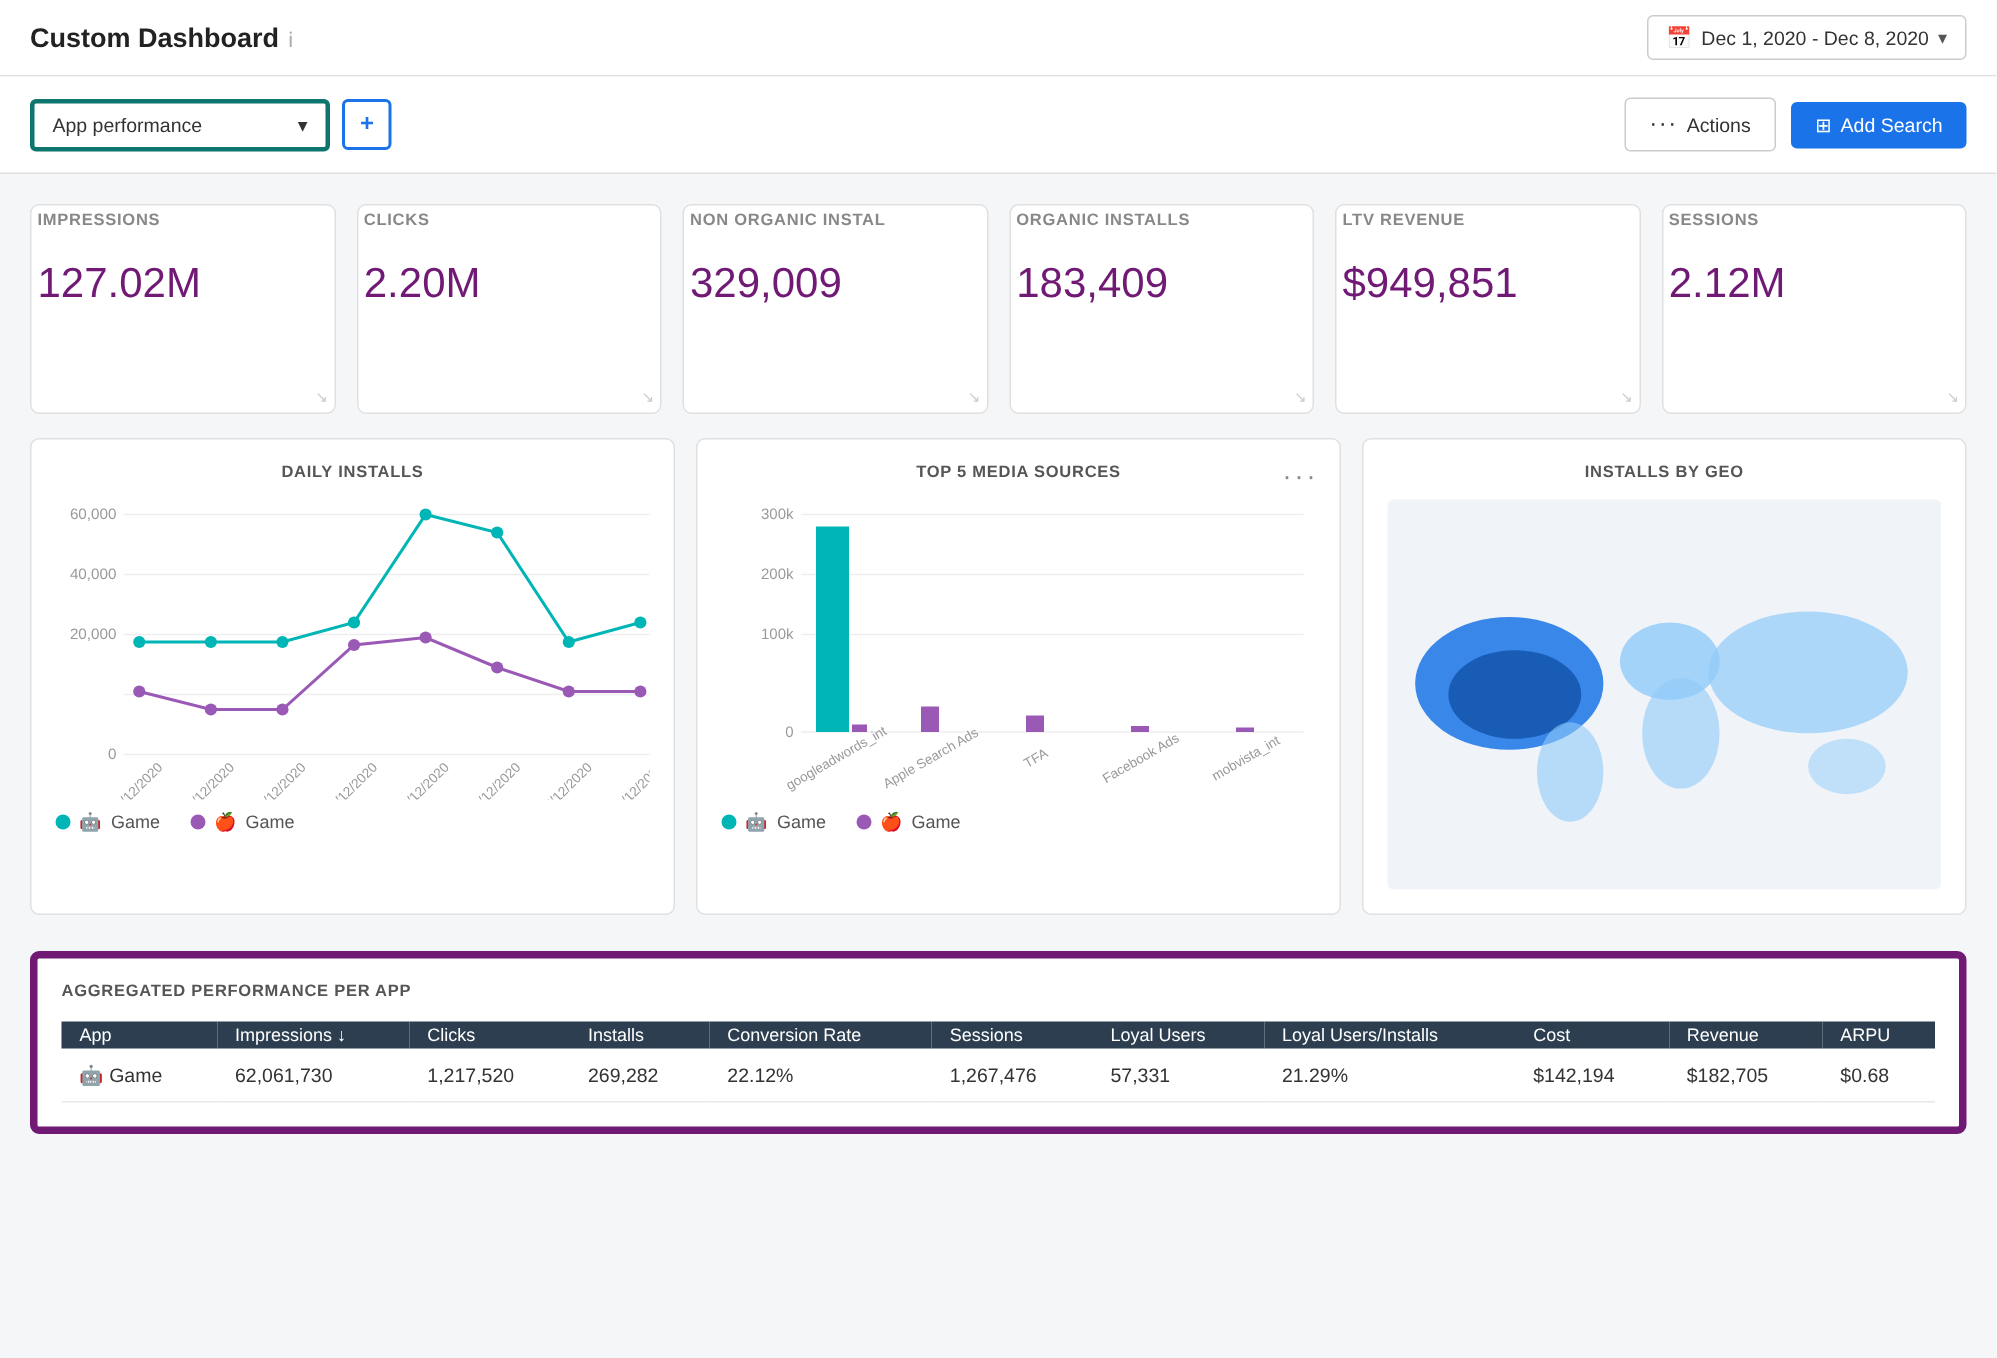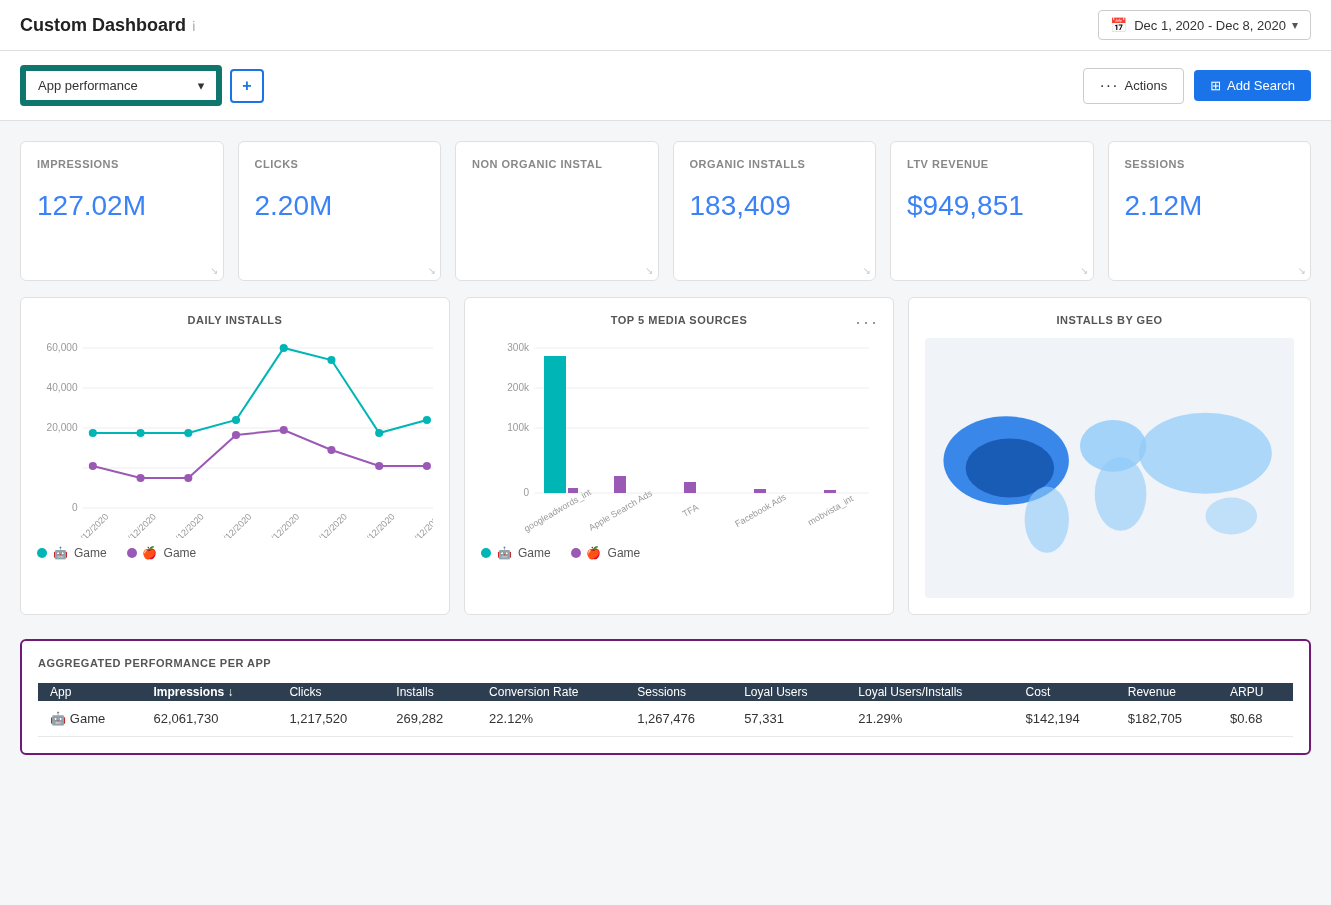--- a/index.html
+++ b/index.html
@@ -10,60 +10,60 @@
     .header-left { display: flex; align-items: center; gap: 6px; }
     .page-title { font-size: 18px; font-weight: 600; color: #222; }
     .info-icon { color: #aaa; font-size: 14px; cursor: pointer; }
     .date-picker { display: flex; align-items: center; gap: 6px; border: 1px solid #ccc; border-radius: 4px; padding: 6px 12px; font-size: 13px; color: #333; background: #fff; cursor: pointer; white-space: nowrap; }
     .calendar-icon { color: #555; font-size: 14px; }
     .chevron-icon { color: #555; font-size: 12px; }
 
     
     .toolbar { background: #fff; border-bottom: 1px solid #e0e0e0; padding: 14px 20px; display: flex; align-items: center; justify-content: space-between; }
     .toolbar-left { display: flex; align-items: center; gap: 8px; }
-    .app-select { border: 6px solid #0f766e; border-radius: 4px; padding: 7px 12px; font-size: 13px; color: #333; background: #fff; cursor: pointer; display: flex; align-items: center; justify-content: space-between; min-width: 200px; gap: 60px; }
+    .app-select { border: 3px solid #0f766e; border-radius: 4px; padding: 7px 12px; font-size: 13px; color: #333; background: #fff; cursor: pointer; display: flex; align-items: center; justify-content: space-between; min-width: 200px; gap: 60px; }
     .add-tab-btn { border: 2px solid #1a73e8; border-radius: 4px; padding: 6px 10px; font-size: 16px; color: #1a73e8; background: #fff; cursor: pointer; font-weight: bold; }
     .toolbar-right { display: flex; align-items: center; gap: 10px; }
     .actions-btn { border: 1px solid #ccc; border-radius: 4px; padding: 8px 16px; font-size: 13px; color: #333; background: #fff; cursor: pointer; display: flex; align-items: center; gap: 6px; }
     .add-widget-btn { border: none; border-radius: 4px; padding: 8px 16px; font-size: 13px; color: #fff; background: #1a73e8; cursor: pointer; display: flex; align-items: center; gap: 6px; }
 
     
     .content { padding: 20px; }
 
     
     .kpi-row { display: grid; grid-template-columns: repeat(6, 1fr); gap: 14px; margin-bottom: 16px; }
-    .kpi-card { background: #fff; border: 1px solid #e0e0e0; border-radius: 6px; padding: 16px; position: relative; min-height: 140px; }
+    .kpi-card { background: #fff; border: 1px solid #e0e0e0; border-radius: 6px; padding: 4px; position: relative; min-height: 140px; }
     .kpi-label { font-size: 11px; font-weight: 600; color: #888; letter-spacing: 0.5px; text-transform: uppercase; margin-bottom: 20px; }
-    .kpi-value { font-size: 28px; font-weight: 300; color: #3b82f6; }
+    .kpi-value { font-size: 28px; font-weight: 300; color: #701a75; }
     .resize-handle { position: absolute; bottom: 4px; right: 4px; color: #ccc; font-size: 10px; }
 
     
     .charts-row { display: grid; grid-template-columns: 430px 430px 1fr; gap: 14px; margin-bottom: 24px; text-align: center; }
     .chart-card { background: #fff; border: 1px solid #e0e0e0; border-radius: 6px; padding: 16px; position: relative; }
     .chart-title { font-size: 11px; font-weight: 700; color: #555; text-transform: uppercase; letter-spacing: 0.5px; margin-bottom: 12px; }
     .chart-area { width: 100%; height: 200px; position: relative; }
 
     
     .map-area { width: 100%; height: 260px; background: #f0f4f8; border-radius: 4px; display: flex; align-items: center; justify-content: center; overflow: hidden; }
 
     
     .legend { display: flex; gap: 20px; margin-top: 8px; }
     .legend-item { display: flex; align-items: center; gap: 6px; font-size: 12px; color: #555; }
     .legend-dot { width: 10px; height: 10px; border-radius: 50%; }
 
     
     .three-dots { position: absolute; top: 14px; right: 14px; cursor: pointer; color: #888; font-size: 18px; letter-spacing: 2px; }
 
     
-    .table-section { background: #fff; border: 2px solid #701a75; border-radius: 6px; padding: 16px; }
+    .table-section { background: #fff; border: 5px solid #701a75; border-radius: 6px; padding: 16px; }
     .table-title { font-size: 11px; font-weight: 700; color: #555; text-transform: uppercase; letter-spacing: 0.5px; margin-bottom: 14px; }
     table { width: 100%; border-collapse: collapse; font-size: 13px; }
     thead tr { background: #2c3e50; color: #fff; }
     thead th { padding: 2px 12px; text-align: left; font-weight: 500; font-size: 12px; white-space: nowrap; }
-    thead th.sortable { cursor: pointer; font-weight: bold; }
+    thead th.sortable { cursor: pointer; }
     tbody tr { border-bottom: 1px solid #e8e8e8; }
     tbody td { padding: 10px 12px; color: #333; }
 
     
     .y-axis-label { font-size: 10px; fill: #999; }
     .x-axis-label { font-size: 9px; fill: #999; }
     .grid-line { stroke: #eee; stroke-width: 1; }
     .chart-line { fill: none; stroke-width: 2; }
   </style>
 </head>
@@ -109,20 +109,21 @@
       <div class="kpi-value">127.02M</div>
       <span class="resize-handle">↘</span>
     </div>
       <div class="kpi-card">
       <div class="kpi-label">CLICKS</div>
       <div class="kpi-value">2.20M</div>
       <span class="resize-handle">↘</span>
     </div>
       <div class="kpi-card">
       <div class="kpi-label">NON ORGANIC INSTAL</div>
+      <div class="kpi-value">329,009</div>
       <span class="resize-handle">↘</span>
     </div>
       <div class="kpi-card">
       <div class="kpi-label">ORGANIC INSTALLS</div>
       <div class="kpi-value">183,409</div>
       <span class="resize-handle">↘</span>
     </div>
       <div class="kpi-card">
       <div class="kpi-label">LTV REVENUE</div>
       <div class="kpi-value">$949,851</div>

